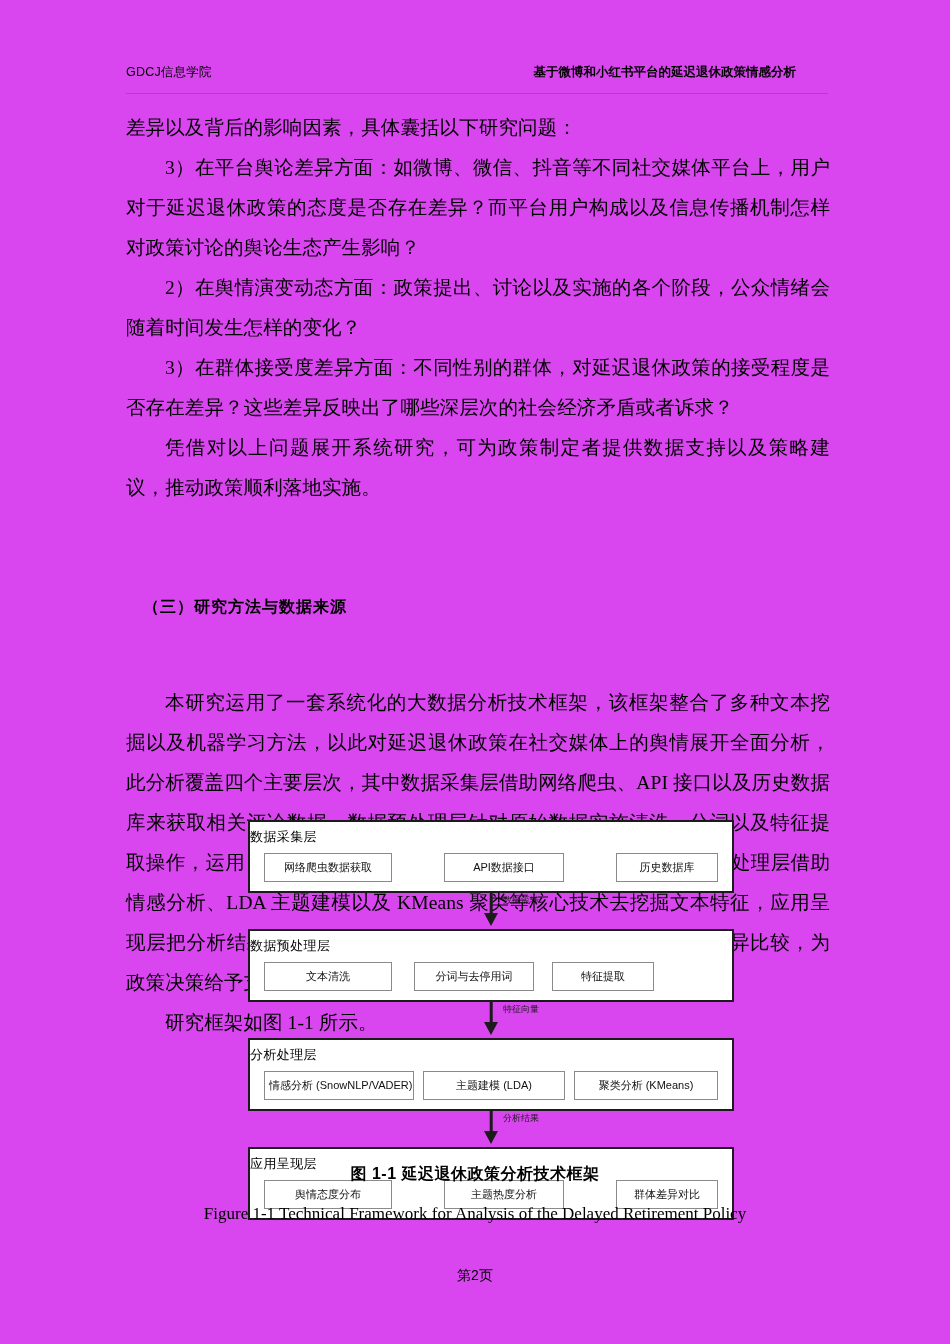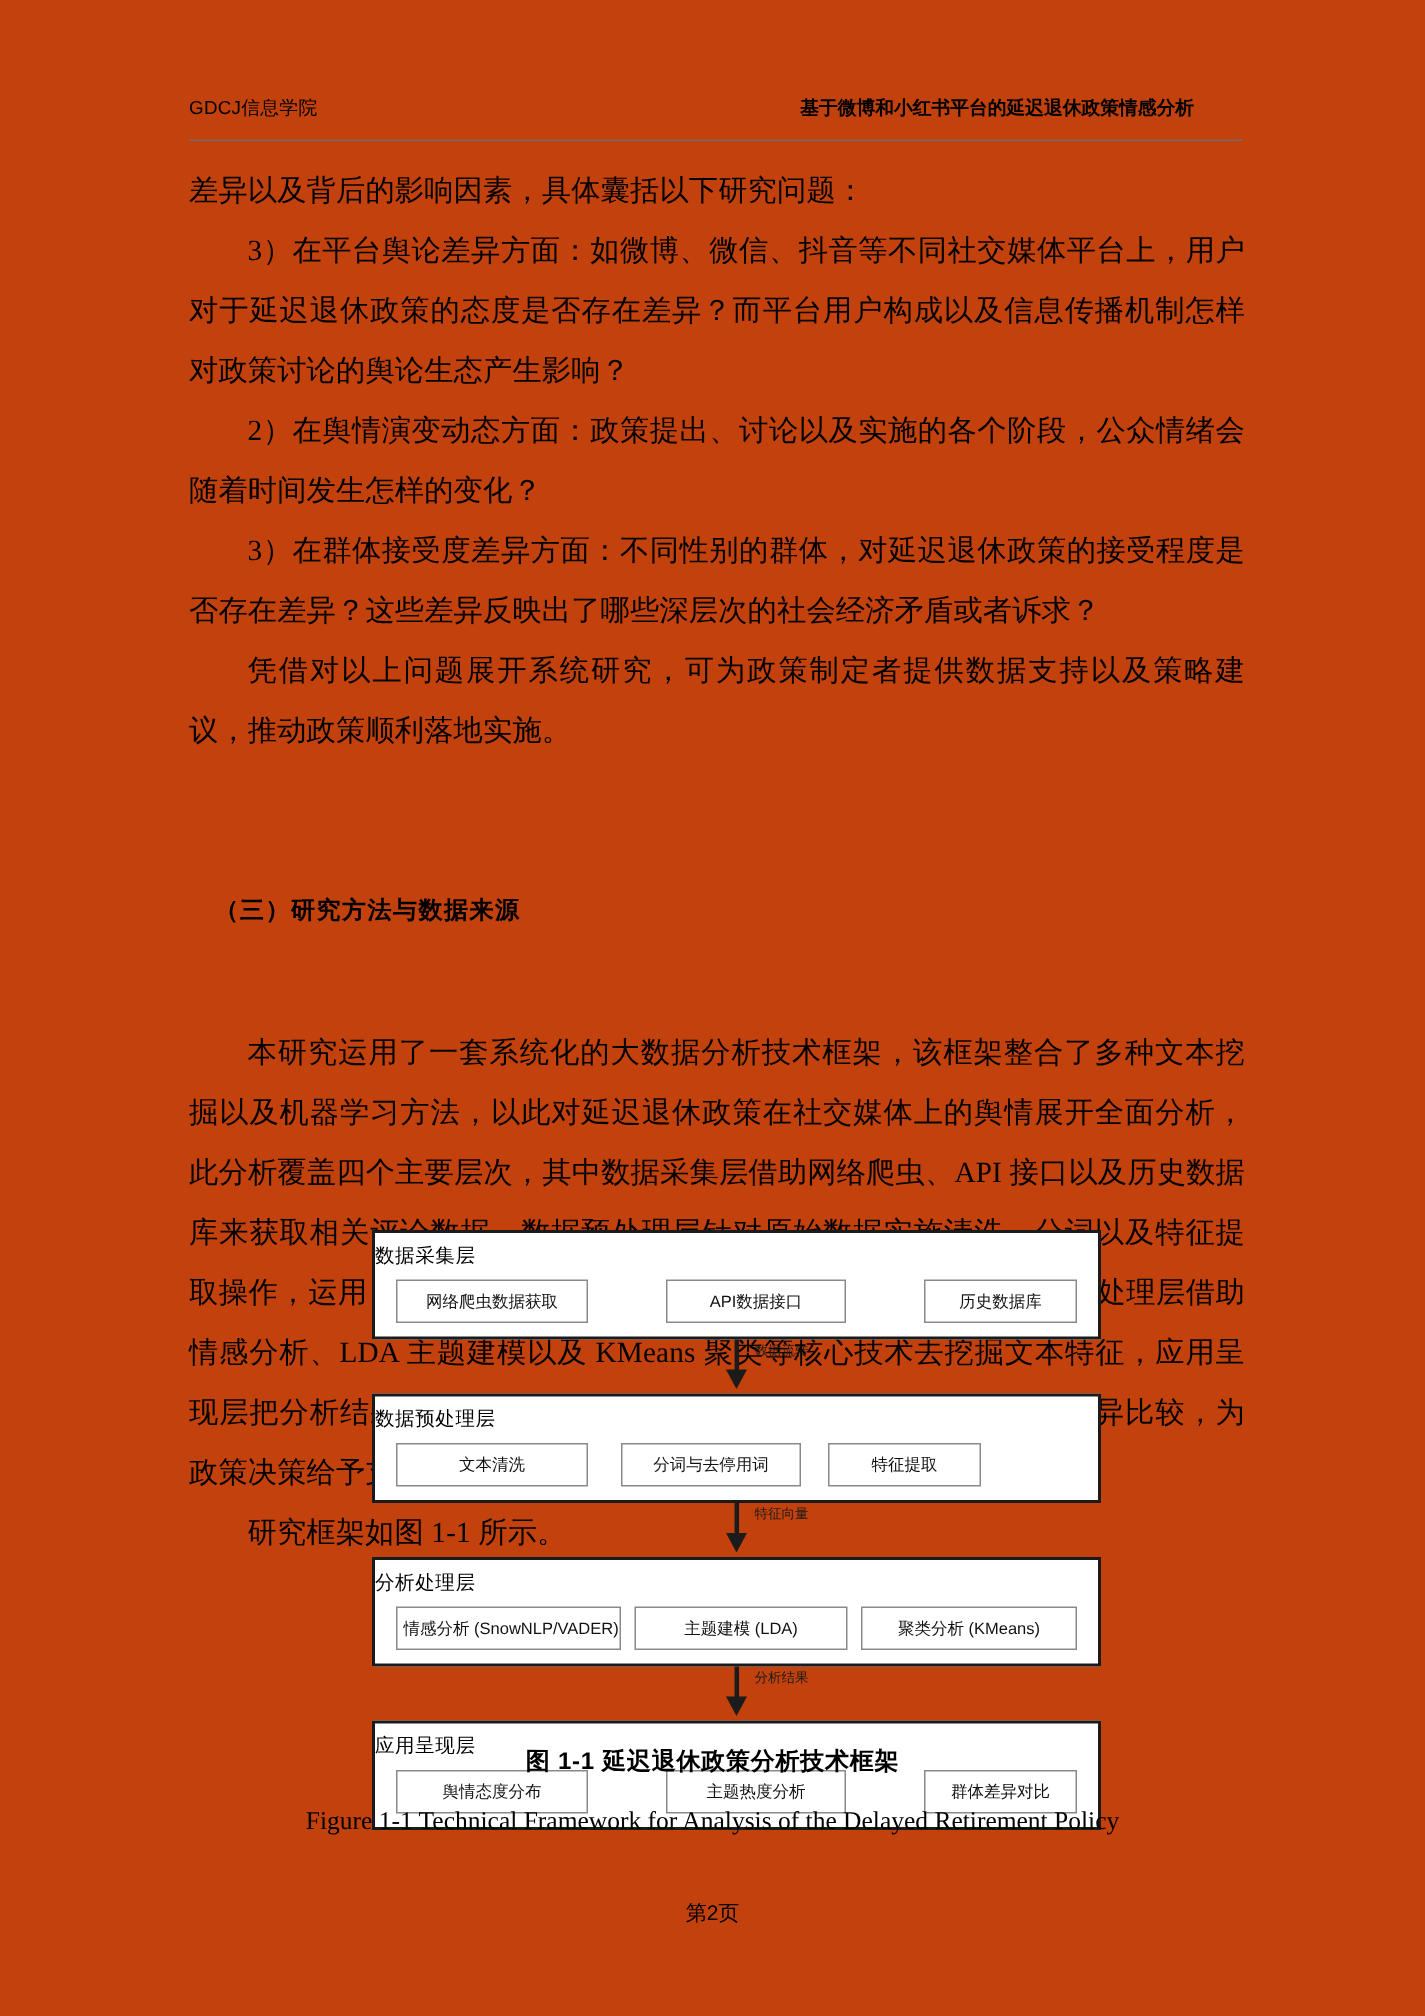--- a/index.html
+++ b/index.html
@@ -8,21 +8,21 @@
     background: #ffffff;
   }
   body {
     font-family: "Liberation Serif", "DejaVu Serif", serif;
     color: #000000;
   }
   .page {
     position: relative;
     width: 950px;
     height: 1344px;
-    background: #c2410c;
+    background: #d946ef;
     overflow: hidden;
     box-sizing: border-box;
   }
 
   
   .header {
     position: absolute;
     left: 126px;
     top: 64px;
     width: 702px;

